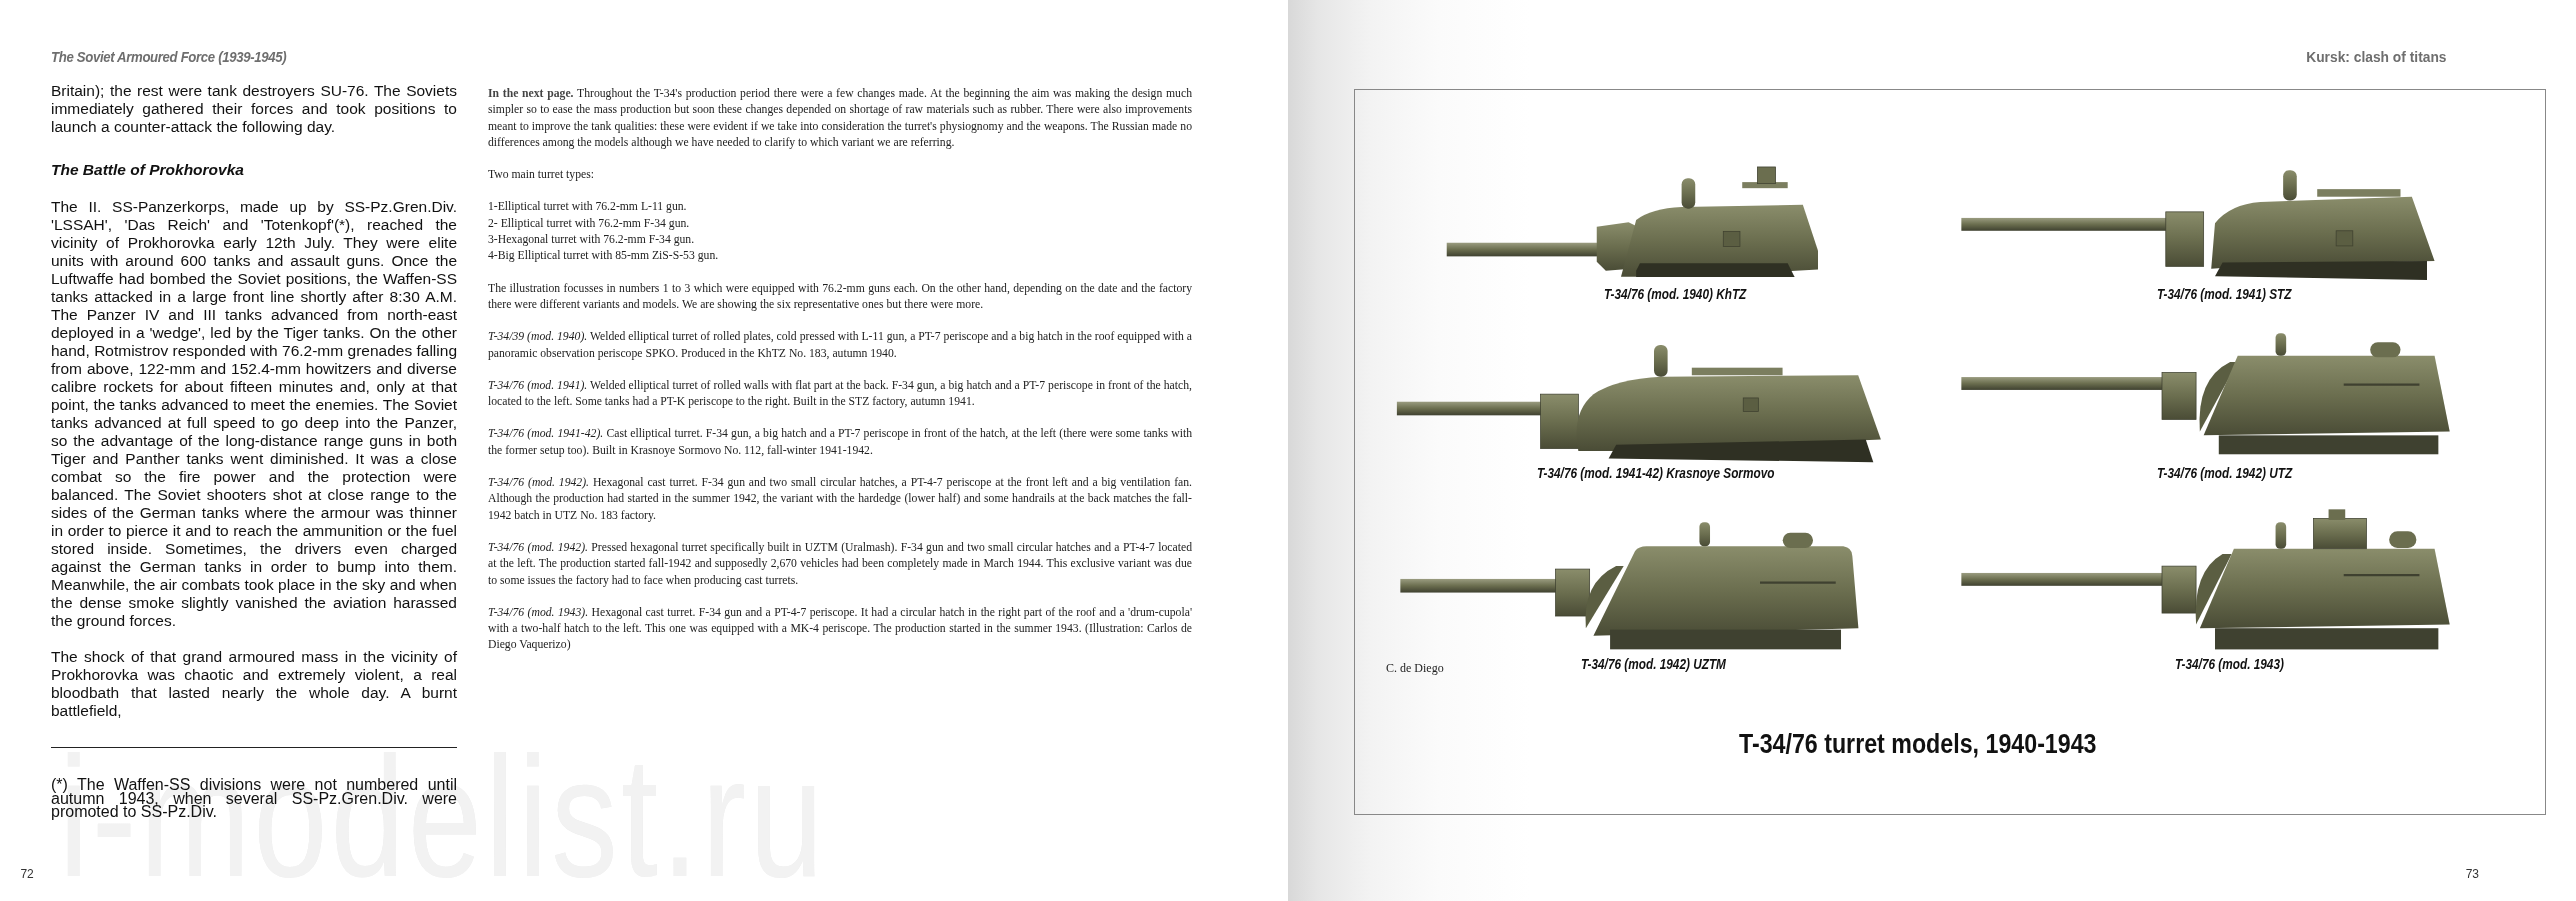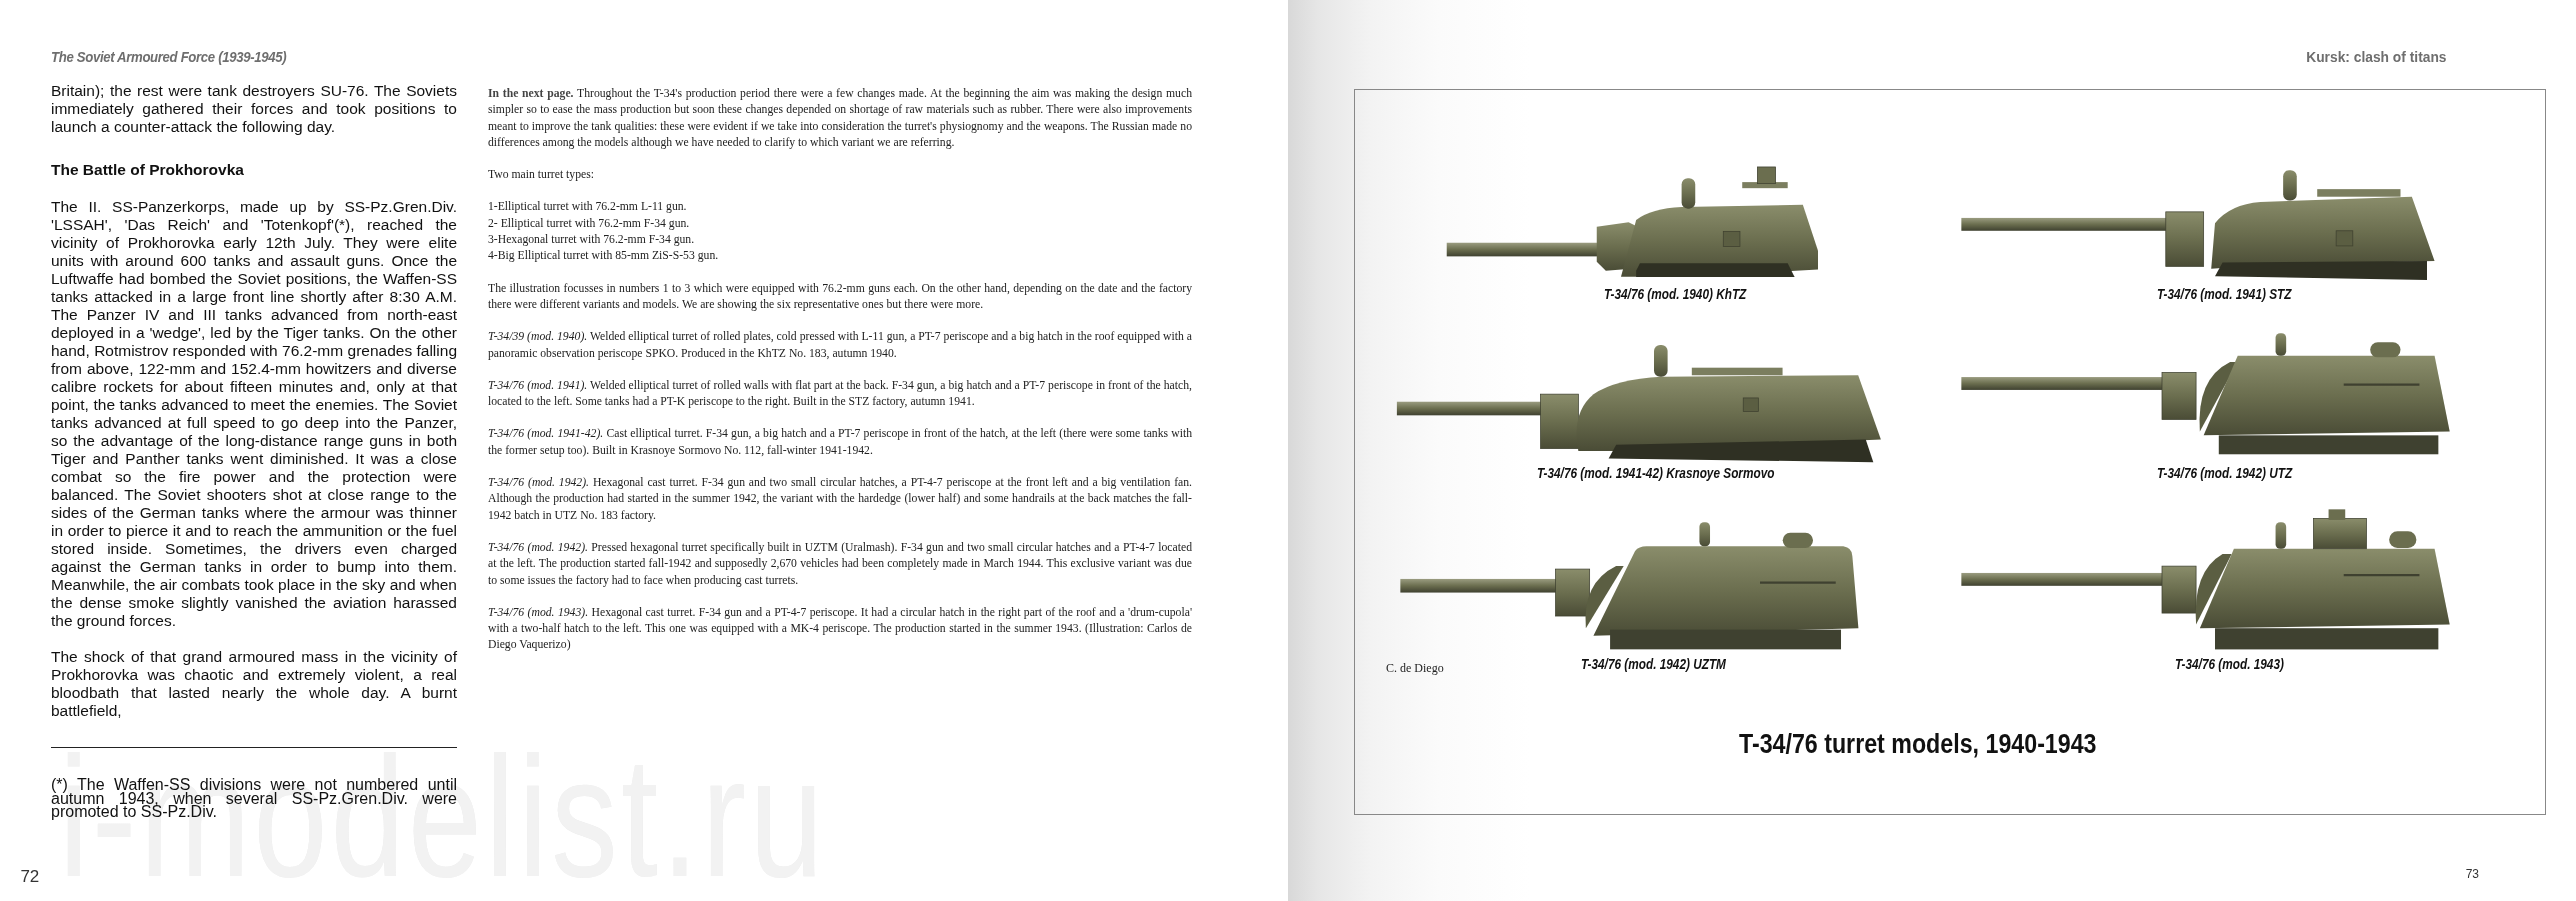--- a/index.html
+++ b/index.html
@@ -4,24 +4,24 @@
 <style>
   html, body { margin:0; padding:0; }
   body { width:2576px; height:902px; position:relative; overflow:hidden; background:#ffffff; }
   .page-left { position:absolute; left:0; top:0; width:1288px; height:798px; background:#ffffff; }
   .page-right { position:absolute; left:1288px; top:0; width:1212px; height:902px;
     background: linear-gradient(to right, #d8d8d8 0px, #e6e6e6 30px, #f3f3f3 83px, #fbfbfb 151px, #ffffff 242px, #ffffff 100%); }
   .running-head-left { position:absolute; left:51px; top:48px; font-family:"Liberation Sans", sans-serif; font-style:italic; font-weight:bold; font-size:15px; color:#6e6e6e; letter-spacing:-0.4px; transform:scaleX(0.88); transform-origin:left; }
   .running-head-right { position:absolute; right:53px; top:48px; font-family:"Liberation Sans", sans-serif; font-weight:bold; font-size:15px; color:#6e6e6e; transform:scaleX(0.92); transform-origin:right; }
   .col-left { position:absolute; left:51px; top:82px; width:406px; font-family:"Liberation Sans", sans-serif; font-size:15.5px; line-height:18px; color:#111; text-align:justify; }
   .col-left p { margin:0 0 18px 0; }
-  .col-left h2 { font-size:15.5px; font-weight:bold; margin:25px 0 19px 0; }
+  .col-left h2 { font-size:15.5px; font-weight:bold; margin:25px 0 19px 0;font-style:italic; }
   .footnote-rule { position:absolute; left:51px; top:747px; width:406px; height:0.8px; background:#222; }
   .footnote { position:absolute; left:51px; top:778px; width:406px; font-family:"Liberation Sans", sans-serif; font-size:16px; line-height:13.6px; color:#111; text-align:justify; }
-  .page-num-left { position:absolute; left:20.4px; top:867px; font-family:"Liberation Sans", sans-serif; font-size:17px; color:#333; }
+  .page-num-left { position:absolute; left:20.4px; top:867px; font-family:"Liberation Sans", sans-serif; font-size:12px; color:#333; }
   .page-num-right { position:absolute; right:21px; top:867px; font-family:Liberation Sans, sans-serif; font-size:12px; color:#333; }
   .col-mid { position:absolute; left:488px; top:86px; width:704px; font-family:"Liberation Serif", serif; font-size:11.7px; line-height:16.3px; color:#222; text-align:justify; }
   .col-mid p { margin:0 0 16px 0; }
   .col-mid .lead { font-weight:bold; color:#444; }
   .col-mid ol { list-style:none; padding:0; margin:0 0 16px 0; }
   .watermark { position:absolute; left:59px; top:719px; font-family:"Liberation Sans", sans-serif; font-size:170px; font-weight:normal; color:transparent;
     -webkit-text-stroke:0; text-shadow: 0 0 0 #f2f2f2; letter-spacing:4.5px; transform:scaleX(0.78); transform-origin:left; pointer-events:none;
     background: linear-gradient(to bottom, #f7f7f7, #e8e8e8 60%, #f9f9f9); -webkit-background-clip:text; background-clip:text; }
   .plate { position:absolute; left:1354px; top:89px; width:1190px; height:724px; border:1.1px solid #888; background:transparent; }
   .turret { position:absolute; }

